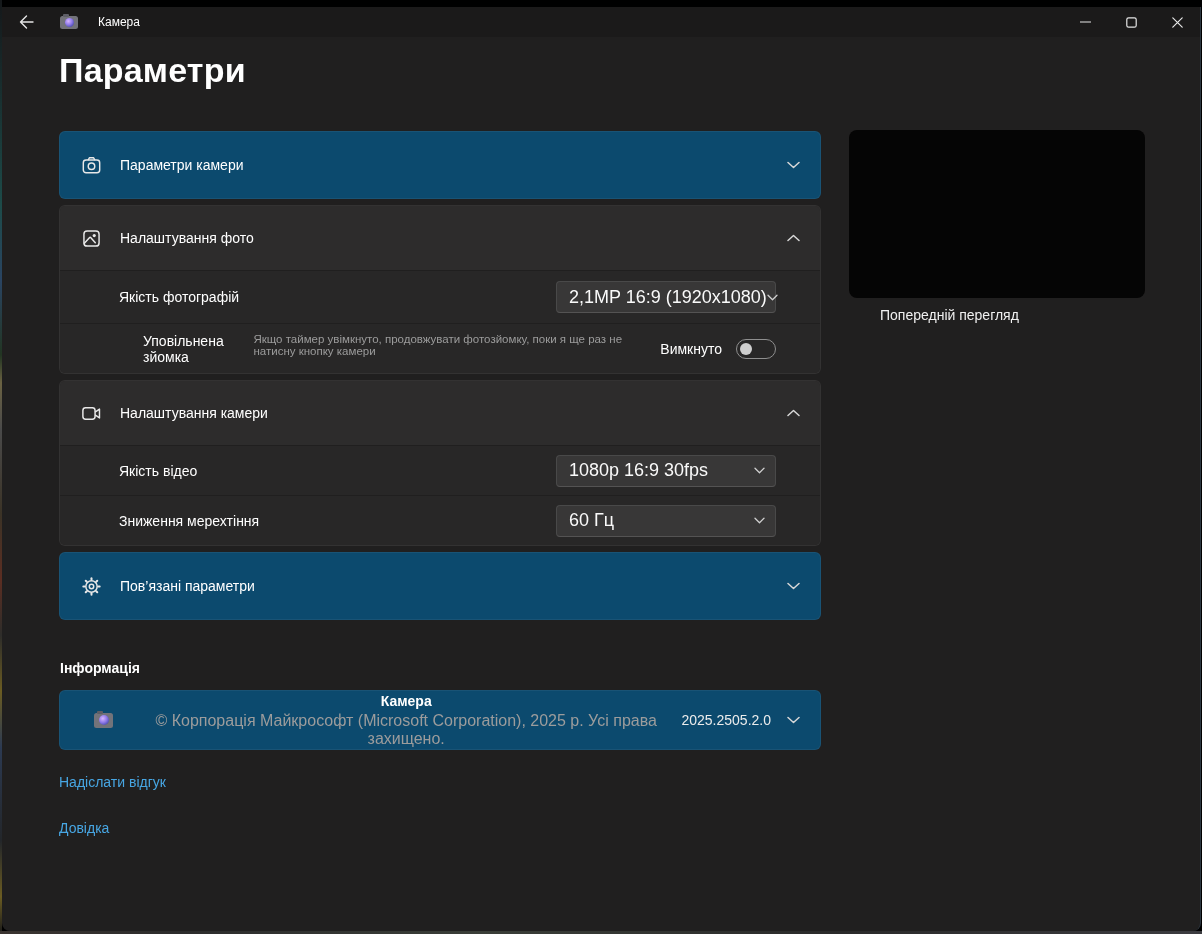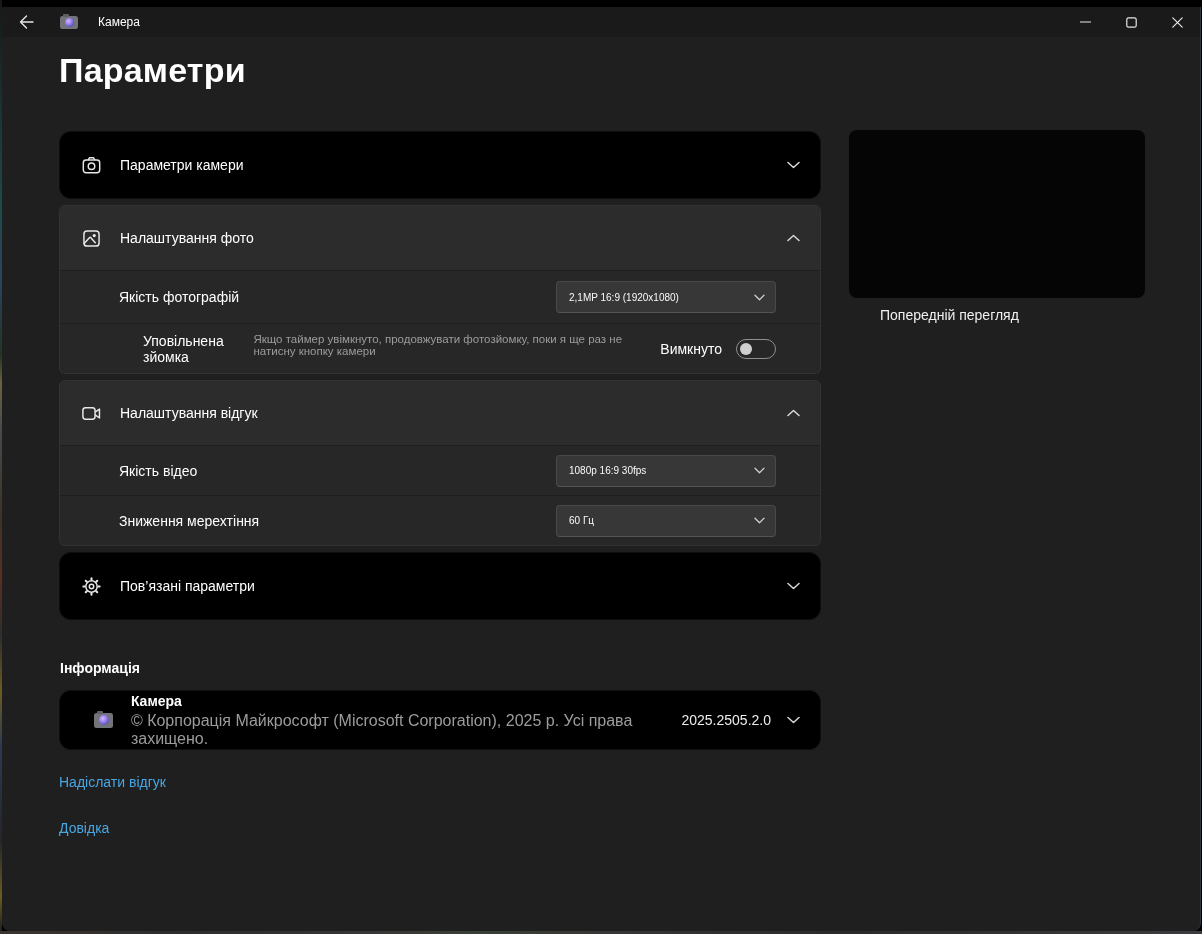--- a/index.html
+++ b/index.html
@@ -32,40 +32,40 @@
   .app-title { font-size:12px; color:#ffffff; margin-left:20px; }
   .win-controls { margin-left:auto; display:flex; height:30px; }
   .win-controls button { width:46px; height:30px; background:none; border:none; display:flex;
     align-items:center; justify-content:center; cursor:pointer; }
 
   
   .page-title { position:absolute; left:57px; top:44px; font-size:34px; font-weight:700; letter-spacing:0.2px; }
 
   .main { position:absolute; left:57px; top:124px; width:762px; display:flex; flex-direction:column; }
 
-  .card { background:#000000; border:1px solid rgba(255,255,255,0.055); border-radius:12px; }
+  .card { background:#0c4a6e; border:1px solid rgba(255,255,255,0.055); border-radius:6px;text-align:center; }
   .header-row { height:68px; display:flex; align-items:center; padding:0 20px; cursor:pointer; }
   .header-row .h-icon { width:22px; height:22px; display:flex; align-items:center; justify-content:center; }
   .header-row .h-label { font-size:14px; margin-left:18px; }
   .spacer { flex:1; }
 
   .expander { border:1px solid rgba(255,255,255,0.055); border-radius:6px; overflow:hidden; margin-top:6px;
     background:#282727; }
   .expander .exp-header { background:#2d2c2c; height:64px; display:flex; align-items:center; padding:0 20px; cursor:pointer; }
   .exp-header .h-icon { width:22px; height:22px; display:flex; align-items:center; justify-content:center; }
   .exp-header .h-label { font-size:14px; margin-left:18px; }
   .sub-row { display:flex; align-items:center; padding:0 44px 0 59px; border-top:1px solid #201f1f; background:#282727; }
   .sub-row .s-label { font-size:14px; }
   .sub-row.h52 { height:53px; }
   .sub-row.h50 { height:50px; }
 
   .combo { width:220px; height:32px; background:#383737; border:1px solid rgba(255,255,255,0.09);
     border-bottom-color:rgba(255,255,255,0.14); border-radius:4px; display:flex; align-items:center;
     padding:0 10px 0 12px; cursor:pointer; }
-  .combo .c-text { font-size:10px; color:#fafafa; flex:1; white-space:nowrap; }
+  .combo .c-text { font-size:18px; color:#fafafa; flex:1; white-space:nowrap; }
 
   .row-texts { display:flex; gap:3px;margin-left:24px; }
   .row-desc { font-size:11.5px; color:#9c9c9c; }
   .toggle-group { display:flex; align-items:center; gap:14px; margin-left:auto; }
   .toggle-label { font-size:14px; }
   .toggle { width:40px; height:20px; border:1px solid #8f8f8f; border-radius:10px; position:relative;
     background:transparent; cursor:pointer; }
   .toggle .knob { position:absolute; left:3px; top:3px; width:12px; height:12px; border-radius:50%; background:#cfcfcf; }
 
   .mt6 { margin-top:6px; }
@@ -197,21 +197,21 @@
     </div>
 
     <div class="expander">
       <div class="exp-header">
         <span class="h-icon">
           <svg width="21" height="21" viewBox="0 0 20 20">
               <rect x="1.8" y="4.6" width="11.6" height="10.8" rx="2.6" stroke="#e8e8e8" stroke-width="1.4" fill="none"></rect>
               <path d="M13.4 8.6 L17.6 5.8 V14.2 L13.4 11.4" stroke="#e8e8e8" stroke-width="1.4" fill="none" stroke-linejoin="round"></path>
             </svg>
         </span>
-        <span class="h-label">Налаштування відгук</span>
+        <span class="h-label">Налаштування камери</span>
         <span class="spacer"></span>
         <span>
           <svg width="13" height="8" viewBox="0 0 13 8">
               <path d="M1 6.5 L6.5 1.5 L12 6.5" stroke="#d8d8d8" stroke-width="1.5" fill="none" stroke-linecap="round" stroke-linejoin="round"></path>
             </svg>
         </span>
       </div>
       <div class="sub-row h50">
         <span class="s-label">Якість відео</span>
         <span class="spacer"></span>

